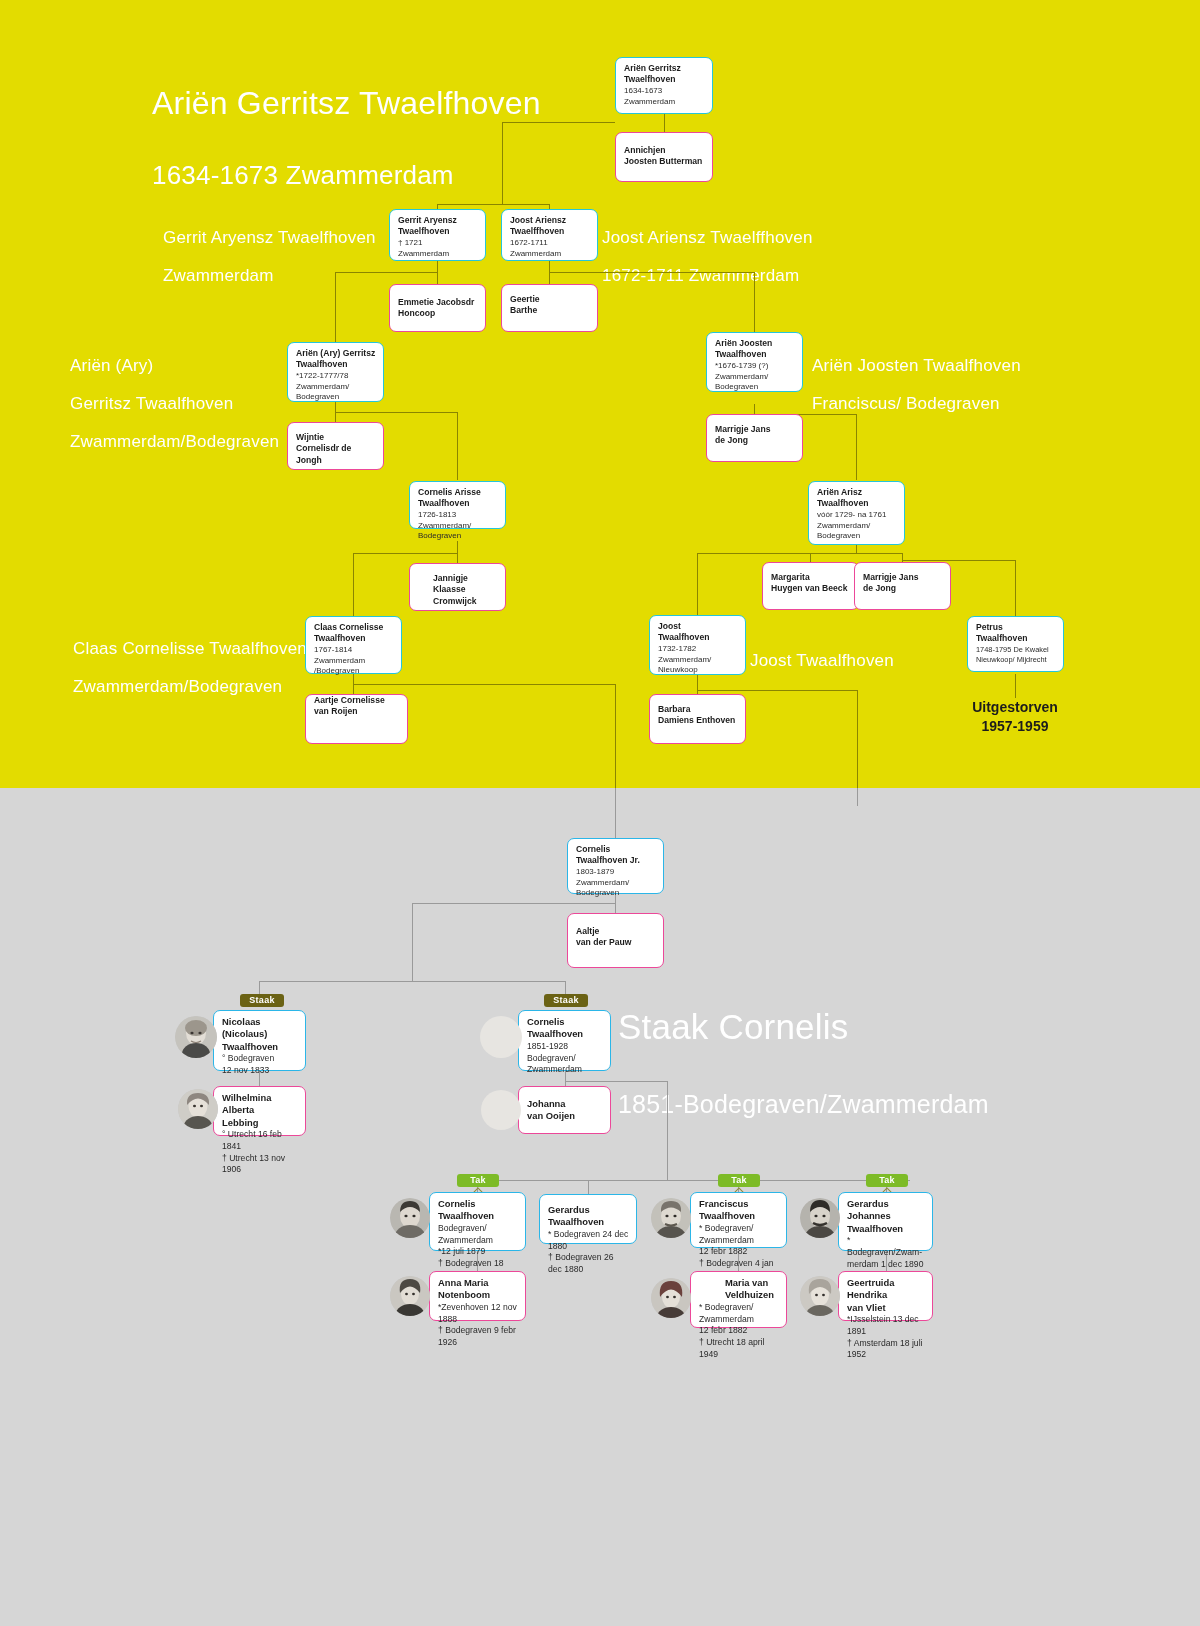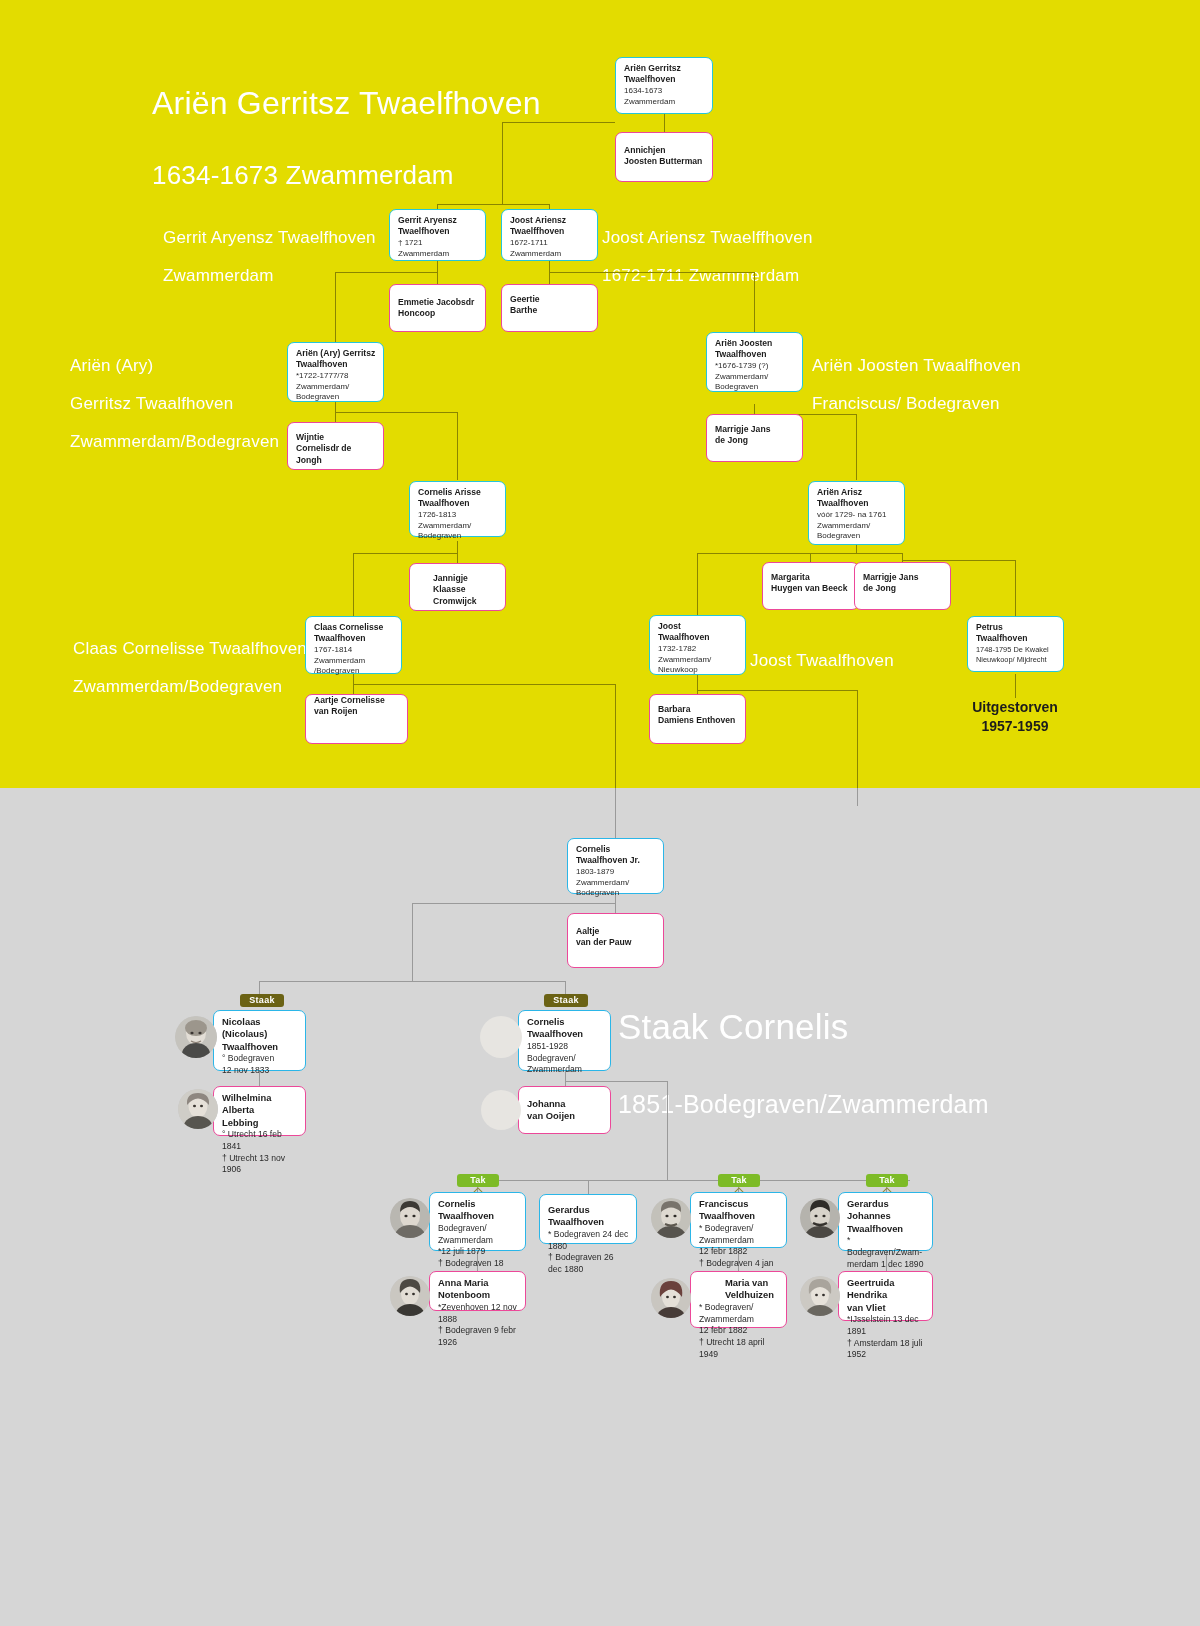--- a/index.html
+++ b/index.html
@@ -231,21 +231,21 @@
     <div class="dt" style="white-space:pre-line;">*1676-1739 (?)
 Zwammerdam/
 Bodegraven</div>
   </div>
 
   <div class="box f" style="left:706px;top:414px;width:97px;height:48px;padding-top:9px;">
     <div class="nm" style="white-space:pre-line;">Marrigje Jans
 de Jong</div>
   </div>
 
-  <div class="box" style="left:409px;top:481px;width:97px;height:56px;">
+  <div class="box" style="left:409px;top:481px;width:97px;height:48px;">
     <div class="nm" style="white-space:pre-line;">Cornelis Arisse
 Twaalfhoven</div>
     <div class="dt" style="white-space:pre-line;">1726-1813
 Zwammerdam/
 Bodegraven</div>
   </div>
 
   <div class="box" style="left:808px;top:481px;width:97px;height:64px;">
     <div class="nm" style="white-space:pre-line;">Ariën Arisz
 Twaalfhoven</div>
@@ -389,21 +389,21 @@
     <svg width="40" height="40" viewBox="0 0 40 40">
       <circle cx="20" cy="20" r="20" fill="#b9b7b1"></circle>
       <ellipse cx="20" cy="18" rx="10" ry="12" fill="#ded8cf"></ellipse>
       <path d="M10 14 q10 -10 20 0 q0 -11 -10 -11 q-10 0 -10 11z" fill="#3d3a35"></path>
       <ellipse cx="20" cy="38" rx="15" ry="11" fill="#6e6b65"></ellipse>
       <ellipse cx="16" cy="18" rx="1.6" ry="1.3" fill="#2e2b27"></ellipse>
       <ellipse cx="24" cy="18" rx="1.6" ry="1.3" fill="#2e2b27"></ellipse>
     </svg>
   </div>
 
-  <div class="box gf big" style="left:429px;top:1271px;width:97px;height:40px;">
+  <div class="box gf big" style="left:429px;top:1271px;width:97px;height:50px;">
     <div class="nm" style="white-space:pre-line;">Anna Maria
 Notenboom</div>
     <div class="dt" style="white-space:pre-line;">*Zevenhoven 12 nov 1888
 † Bodegraven 9 febr 1926</div>
   </div>
   <div class="avatar" style="left:390px;top:1276px;width:40px;height:40px;">
     <svg width="40" height="40" viewBox="0 0 40 40">
       <circle cx="20" cy="20" r="20" fill="#cac7c1"></circle>
       <ellipse cx="20" cy="18" rx="9" ry="11" fill="#e2ddd5"></ellipse>
       <path d="M10 17 q10 -13 20 0 q2 -14 -10 -14 q-12 0 -10 14z" fill="#4d4943"></path>

